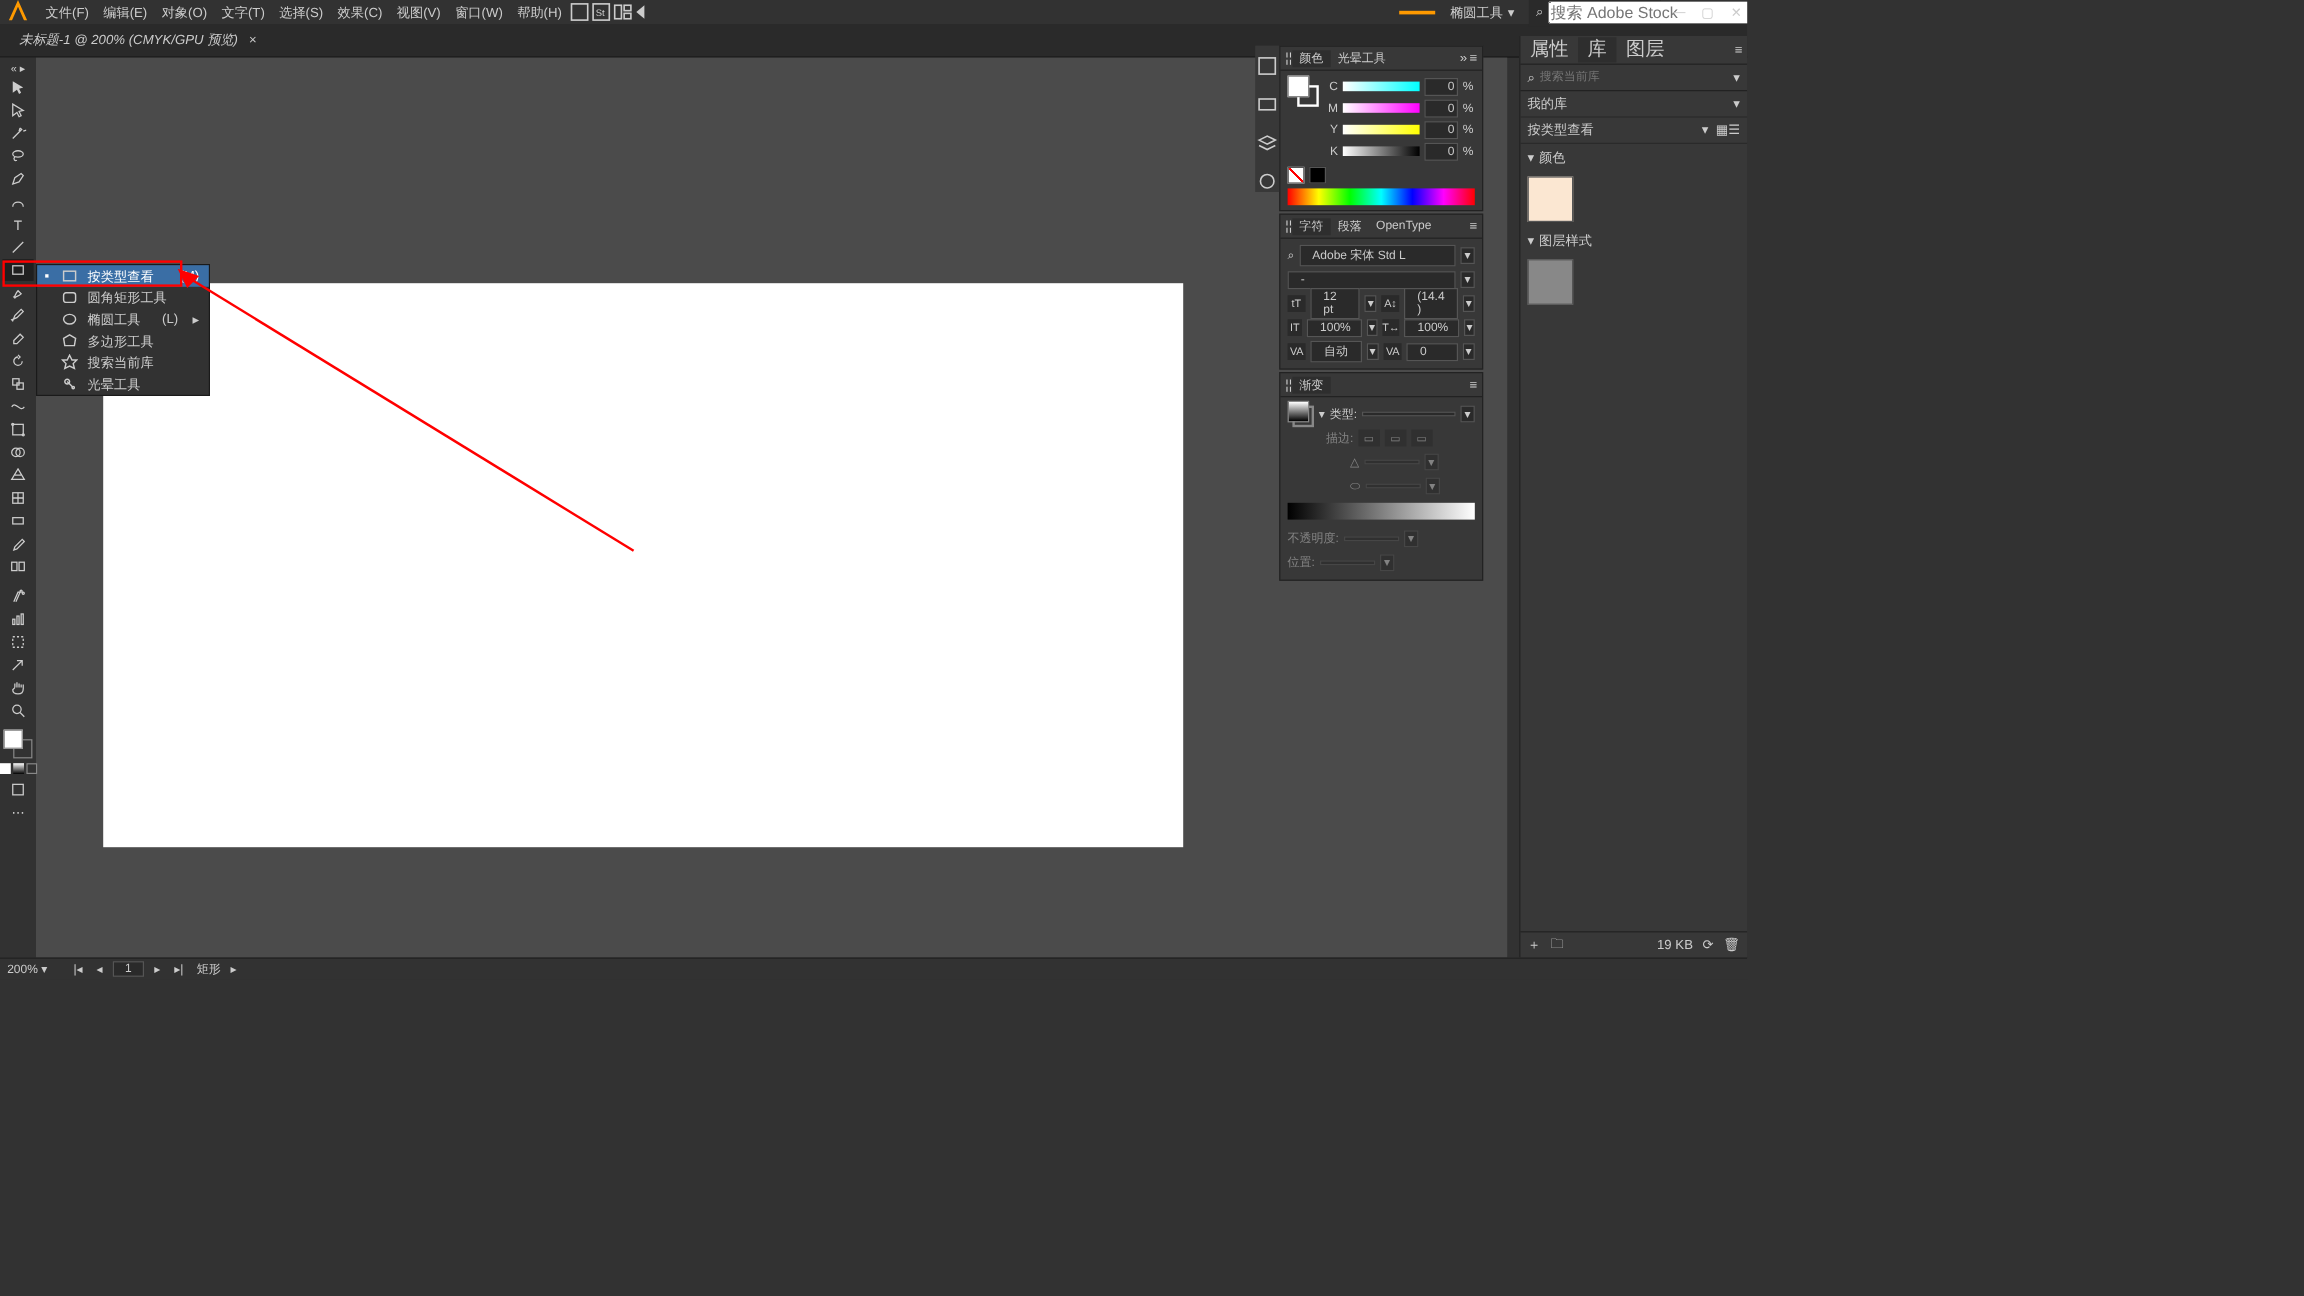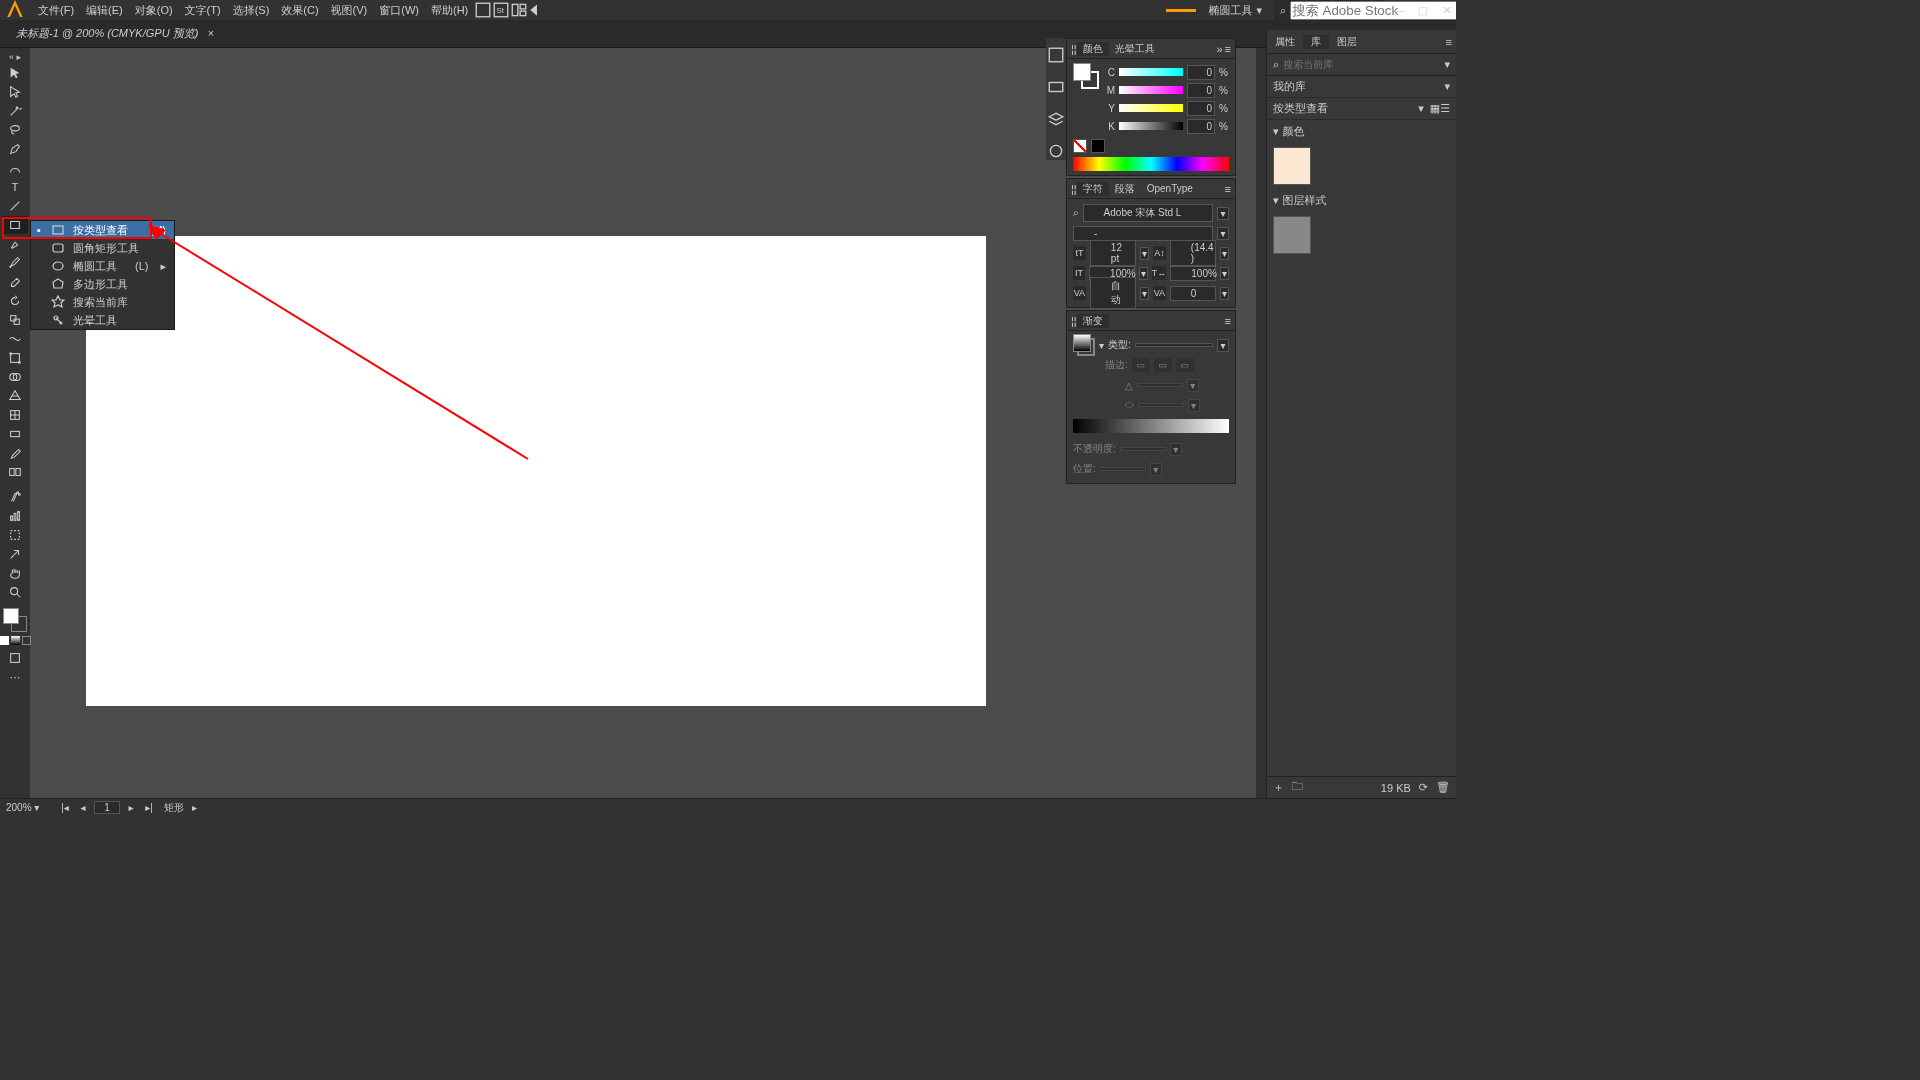--- a/index.html
+++ b/index.html
@@ -26,21 +26,21 @@
 .flyout .frow { display:flex; align-items:center; padding:3px 8px 3px 6px; height:18px; gap:8px; font-size:11px; }
 .flyout .frow.sel { background:#3a6ea5; color:#fff; }
 .flyout .ficon { width:14px; height:14px; display:flex; align-items:center; justify-content:center; }
 .flyout .shortcut { margin-left:auto; padding-left:10px; }
 .annot-box { position:absolute; top:217px; left:2px; width:150px; height:22px; border:2px solid red; z-index:60; pointer-events:none; }
 .annot-arrow { position:absolute; top:224px; left:148px; z-index:55; pointer-events:none; }
 .right-strip { position:absolute; top:38px; right:200px; width:20px; display:flex; flex-direction:column; gap:14px; padding-top:8px; align-items:center; background:#383838; }
 .right-strip div { width:18px; height:18px; }
 .lib-panel { position:absolute; top:30px; right:0; width:190px; bottom:18px; background:#383838; border-left:1px solid #222; }
 .lib-tabs { display:flex; height:24px; align-items:center; border-bottom:1px solid #222; }
-.lib-tabs .ltab { padding:0 8px; font-size:10px;font-family:Liberation Serif, serif; }
+.lib-tabs .ltab { padding:0 8px; font-size:16px;font-family:Liberation Serif, serif; }
 .lib-tabs .ltab.active { background:#2e2e2e; }
 .lib-search { display:flex; align-items:center; height:22px; border-bottom:1px solid #222; padding:0 6px; gap:4px; }
 .lib-search input { background:transparent; border:none; color:#ccc; font-size:10px; flex:1; outline:none; }
 .lib-row { display:flex; align-items:center; height:22px; border-bottom:1px solid #2a2a2a; padding:0 6px; font-size:11px; }
 .lib-row .dd { margin-left:auto; }
 .lib-section { padding:4px 6px; font-size:11px; display:flex; align-items:center; gap:4px; }
 .swatch { width:38px; height:38px; margin:4px 6px; background:#fbe7d2; border:1px solid #555; }
 .gray-sw { width:38px; height:38px; margin:4px 6px; background:#888; border:1px solid #555; }
 .mid-panels { position:absolute; top:38px; right:220px; width:170px; }
 .panel { background:#383838; border:1px solid #222; margin-bottom:2px; }
@@ -58,21 +58,21 @@
 .color-row input { width:28px; background:#2a2a2a; border:1px solid #555; color:#ccc; font-size:10px; text-align:right; padding:1px 2px; }
 .color-row .pct { width:10px; }
 .spectrum { height:14px; margin-top:4px; background:linear-gradient(90deg,red,yellow,lime,cyan,blue,magenta,red); }
 .swatch-row { display:flex; gap:4px; margin-top:4px; }
 .swatch-row .sw { width:14px; height:14px; border:1px solid #555; }
 .fillstroke { position:relative; width:26px; height:26px; }
 .fillstroke .f { position:absolute; top:0; left:0; width:18px; height:18px; background:#fff; border:1px solid #888; }
 .fillstroke .s { position:absolute; bottom:0; right:0; width:18px; height:18px; background:#383838; border:2px solid #fff; }
 .char-row { display:flex; align-items:center; gap:4px; height:20px; }
 .char-row .cicon { width:18px; height:14px; display:flex; align-items:center; justify-content:center; background:#2a2a2a; font-size:9px; }
-.char-row .cval { width:46px; background:#2a2a2a; border:1px solid #555; color:#ccc; font-size:10px; padding:1px 20px; }
+.char-row .cval { width:46px; background:#2a2a2a; border:1px solid #555; color:#ccc; font-size:10px; padding:1px 10px; }
 .char-row .cdrop { width:12px; text-align:center; background:#2a2a2a; border:1px solid #555; }
 .grad-bar { height:14px; background:linear-gradient(90deg,#000,#fff); margin-top:4px; }
 .topright { position:absolute; top:0; right:0; height:20px; display:flex; align-items:center; gap:6px; }
 .topright .accent { width:30px; height:3px; background:#ff9a00; }
 .topright .tr-item { padding:0 6px; font-size:11px; display:flex; align-items:center; gap:4px; }
 .topright .search { background:#2a2a2a; padding:2px 6px; width:110px; display:flex; align-items:center; gap:4px; }
 .topright .winbtn { width:18px; height:14px; display:flex; align-items:center; justify-content:center; }
 .statusbar { position:absolute; bottom:0; left:0; right:0; height:18px; background:#323232; border-top:1px solid #222; display:flex; align-items:center; font-size:10px; padding:0 6px; gap:8px; }
 .statusbar .zoom { width:44px; }
 .statusbar .nav { display:flex; gap:4px; align-items:center; }

